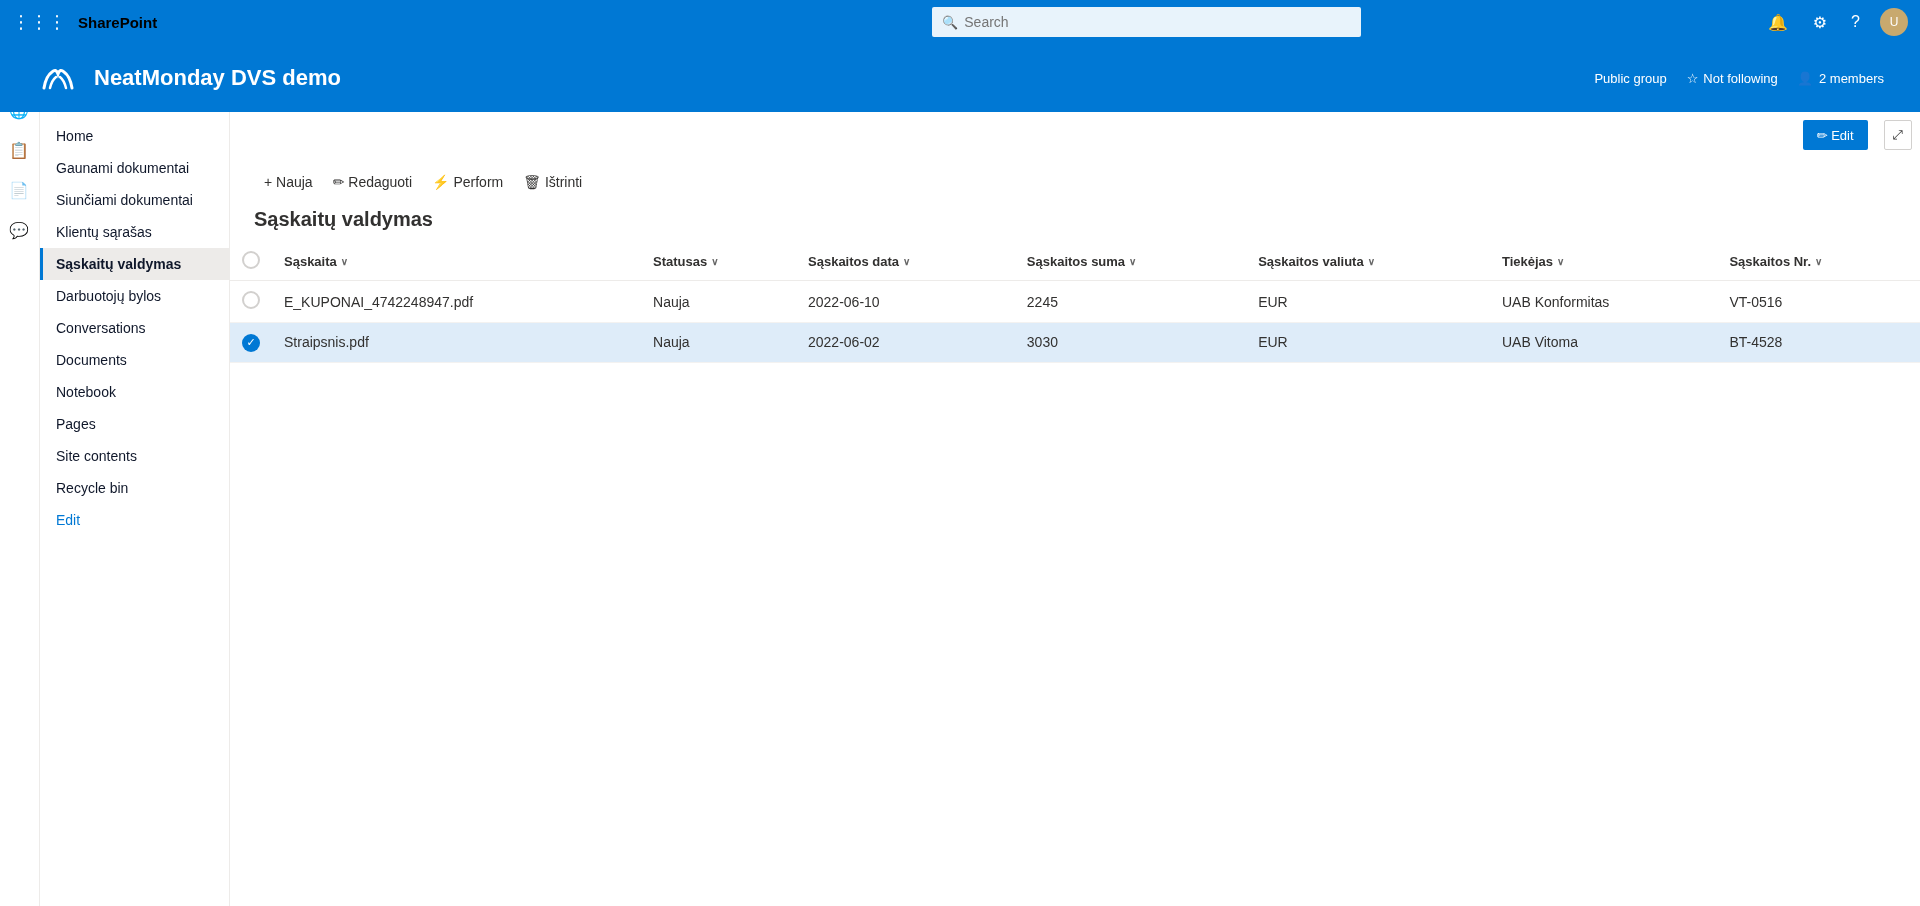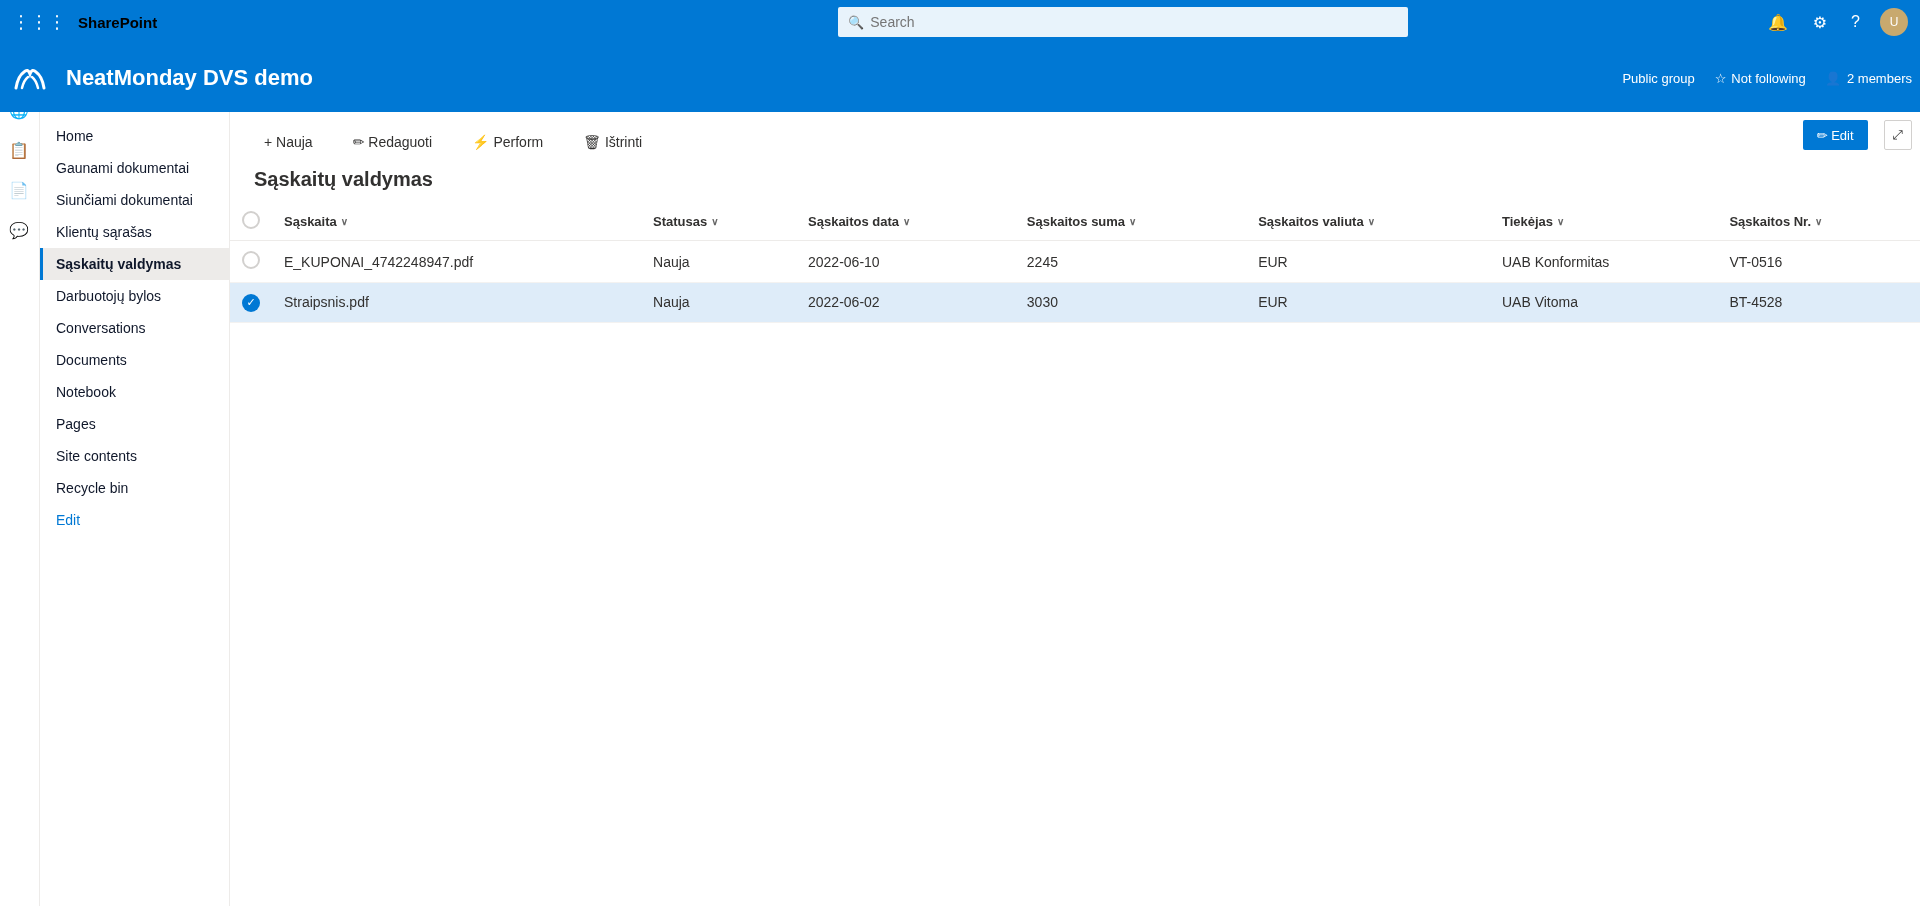--- a/index.html
+++ b/index.html
@@ -26,21 +26,21 @@
       color: #000000;
       font-weight: 600;
       font-size: 15px;
       margin-right: auto;
     }
     .topbar-search {
       background: #e8f3fb;
       border: none;
       border-radius: 2px;
       height: 30px;
-      width: 570px;
+      width: 429px;
       padding: 0 12px 0 32px;
       font-size: 14px;
       color: #333;
       outline: none;
     }
     .search-wrapper {
       position: relative;
       margin: 0 auto;
     }
     .search-icon-inline {
@@ -77,21 +77,21 @@
       font-size: 12px;
       cursor: pointer;
     }
 
     
     .site-header {
       background: #0078d4;
       height: 68px;
       display: flex;
       align-items: center;
-      padding: 0 8px;
+      padding: 0 36px;
       position: fixed;
       top: 44px; left: 0; right: 0;
       z-index: 99;
     }
     .site-logo {
       color: white;
       margin-right: 14px;
     }
     .site-title {
       color: white;
@@ -213,21 +213,22 @@
       border-radius: 2px;
       color: #333;
       font-size: 13px;
     }
 
     
     .list-toolbar {
       padding: 16px 24px 8px;
       display: flex;
       align-items: center;
-      gap: 20px;
+      gap: 0;
+      margin-top: 40px;
     }
     .toolbar-btn {
       display: flex;
       align-items: center;
       gap: 5px;
       padding: 6px 10px;
       background: none;
       border: none;
       cursor: pointer;
       font-size: 14px;

